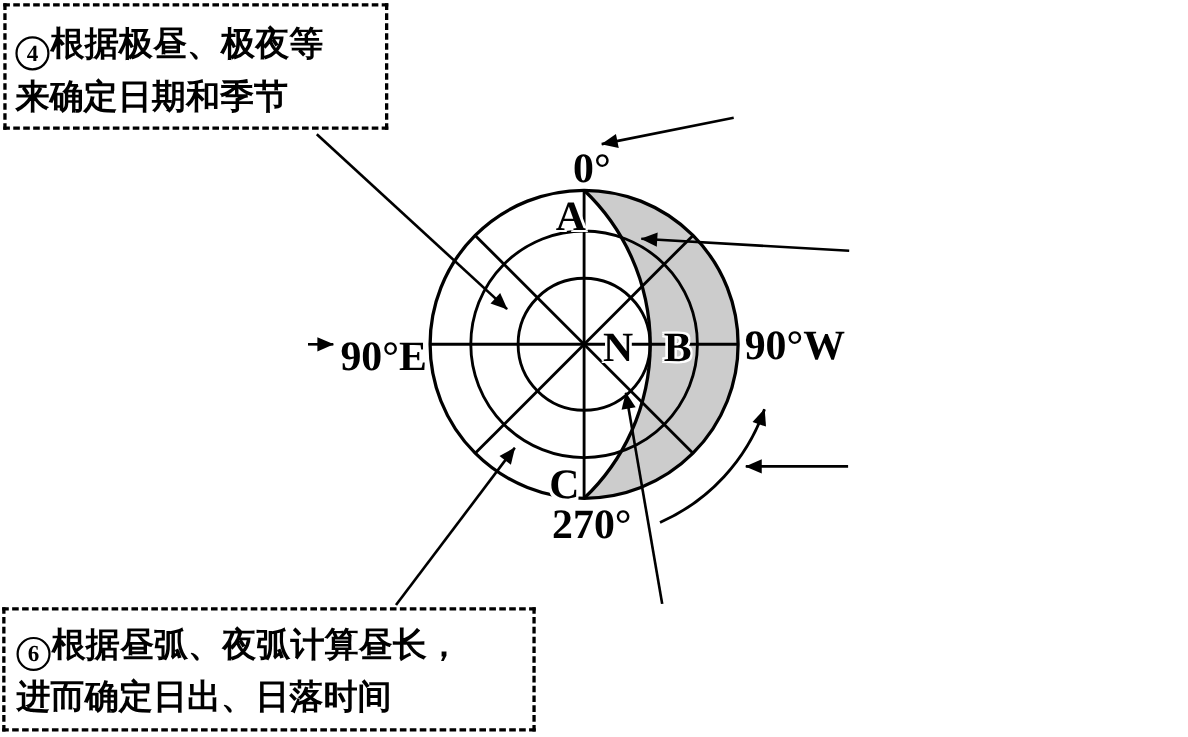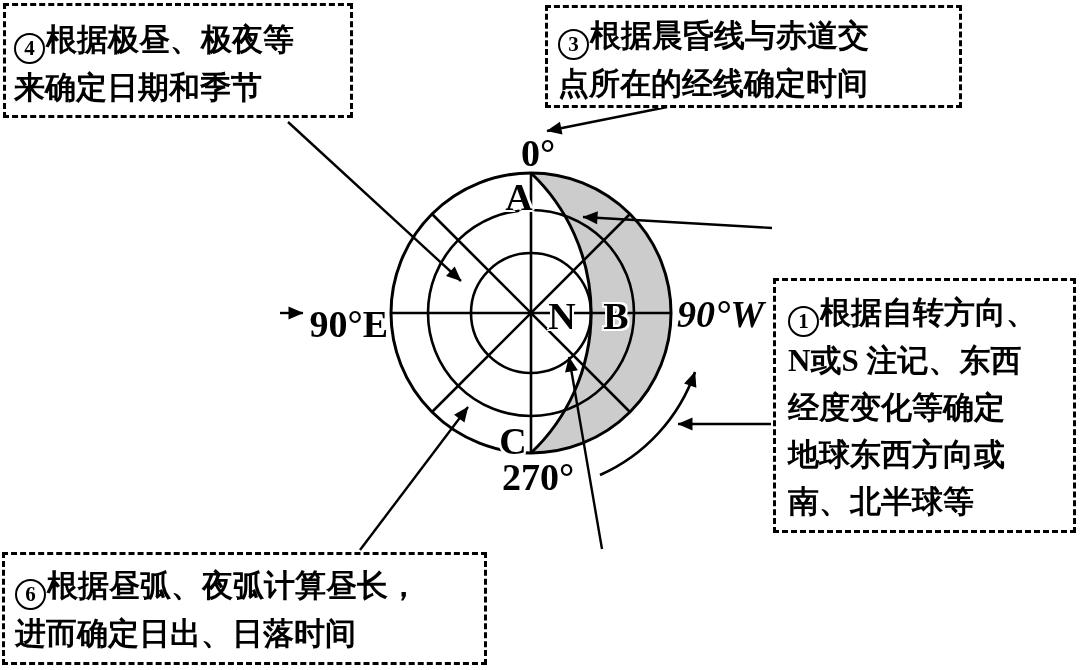--- a/index.html
+++ b/index.html
@@ -20,21 +20,21 @@
   .btxt{white-space:pre;font-family:Liberation Serif, serif;}
   .geo-label{
     position:absolute;z-index:3;font-weight:bold;font-size:38px;line-height:1;
     transform:translateX(-50%);white-space:nowrap;
   }
   .halo{
     text-shadow:-2px 0 0 #fff,2px 0 0 #fff,0 -2px 0 #fff,0 2px 0 #fff,
                 -2px -2px 0 #fff,2px 2px 0 #fff,-2px 2px 0 #fff,2px -2px 0 #fff;
   }
   .right-align{transform:translateX(-100%);}
-  .no-shift{transform:none;font-style:italic;}
+  .no-shift{transform:none;}
   
   #box4{left:3px;top:3px;width:350px;height:115px;padding:10px 8px;}
   #box5{left:3px;top:163px;width:272px;height:334px;padding:12px 8px;}
   #box3{left:545px;top:5px;width:417px;height:103px;padding:4px 10px;}
   #box2{left:773px;top:148px;width:287px;height:110px;padding:6px 12px;}
   #box1{left:773px;top:278px;width:303px;height:255px;padding:8px 12px;}
   #box6{left:2px;top:552px;width:485px;height:113px;padding:7px 10px;}
   #box7{left:535px;top:550px;width:510px;height:108px;padding:5px 10px;}
 </style>
 </head>
@@ -72,33 +72,22 @@
     <line x1="602" y1="549" x2="569" y2="357" stroke="#000" stroke-width="2.4" marker-end="url(#ah)"></line>
     <line x1="280" y1="313" x2="303" y2="313" stroke="#000" stroke-width="2.4" marker-end="url(#ah)"></line>
   </svg>
 
   <div id="box4" class="callout">
     <span class="cnum">4</span><span class="btxt">根据极昼、极夜等
 来确定日期和季节</span>
   </div>
 
 
-  <div id="box3" class="callout">
-    <span class="cnum">3</span><span class="btxt">根据晨昏线与赤道交
-点所在的经线确定时间</span>
-  </div>
 
 
-  <div id="box1" class="callout">
-    <span class="cnum">1</span><span class="btxt">根据自转方向、
-N或S 注记、东西
-经度变化等确定
-地球东西方向或
-南、北半球等</span>
-  </div>
 
   <div id="box6" class="callout">
     <span class="cnum">6</span><span class="btxt">根据昼弧、夜弧计算昼长，
 进而确定日出、日落时间</span>
   </div>
 
 
   <div class="geo-label" style="left:538px;top:134px;">0°</div>
   <div class="geo-label halo" style="left:519px;top:178px;">A</div>
   <div class="geo-label halo" style="left:562px;top:297px;">N</div>

